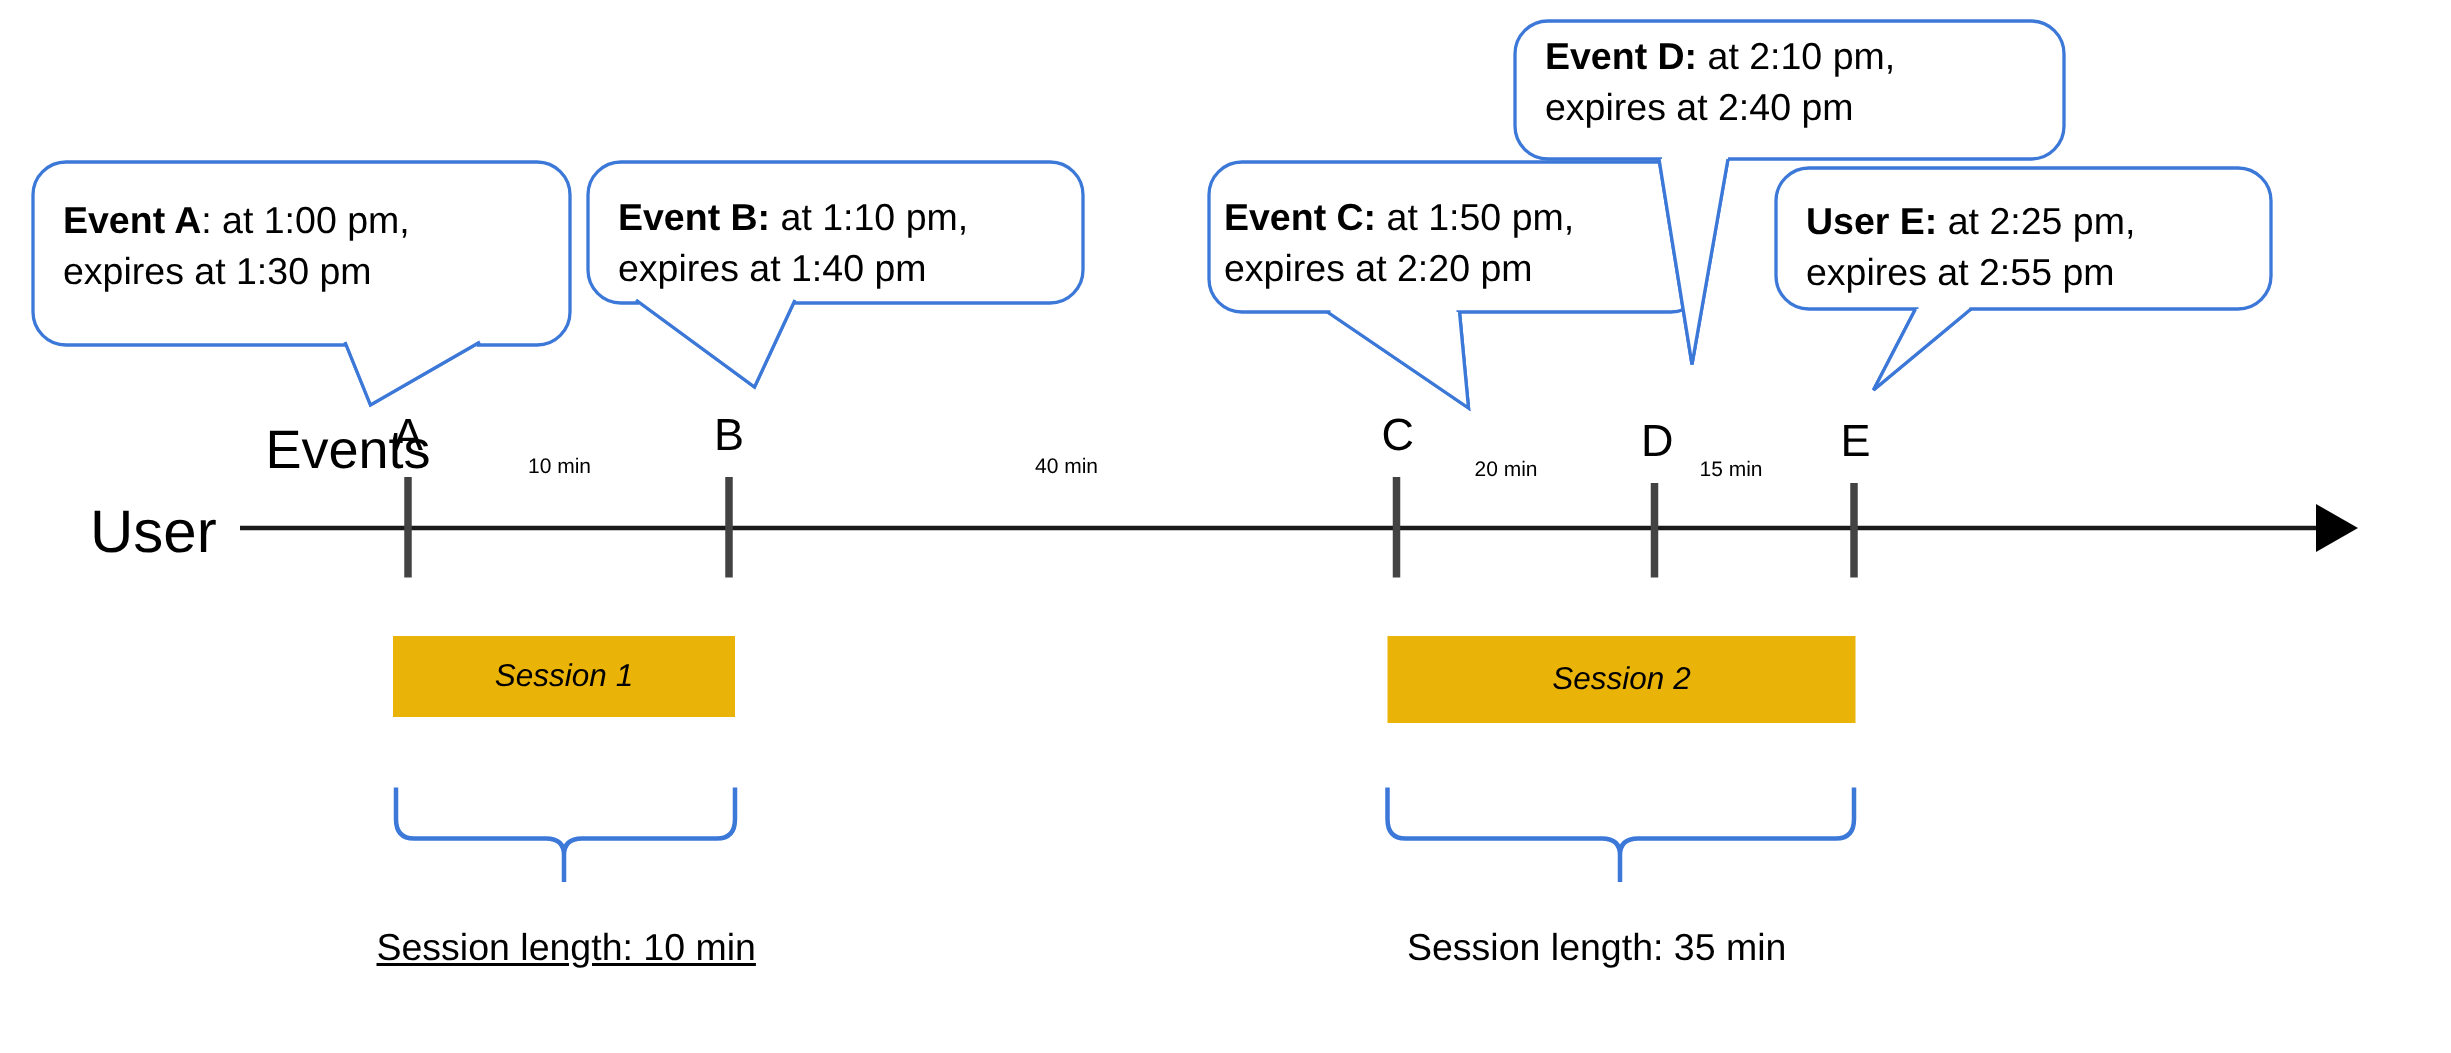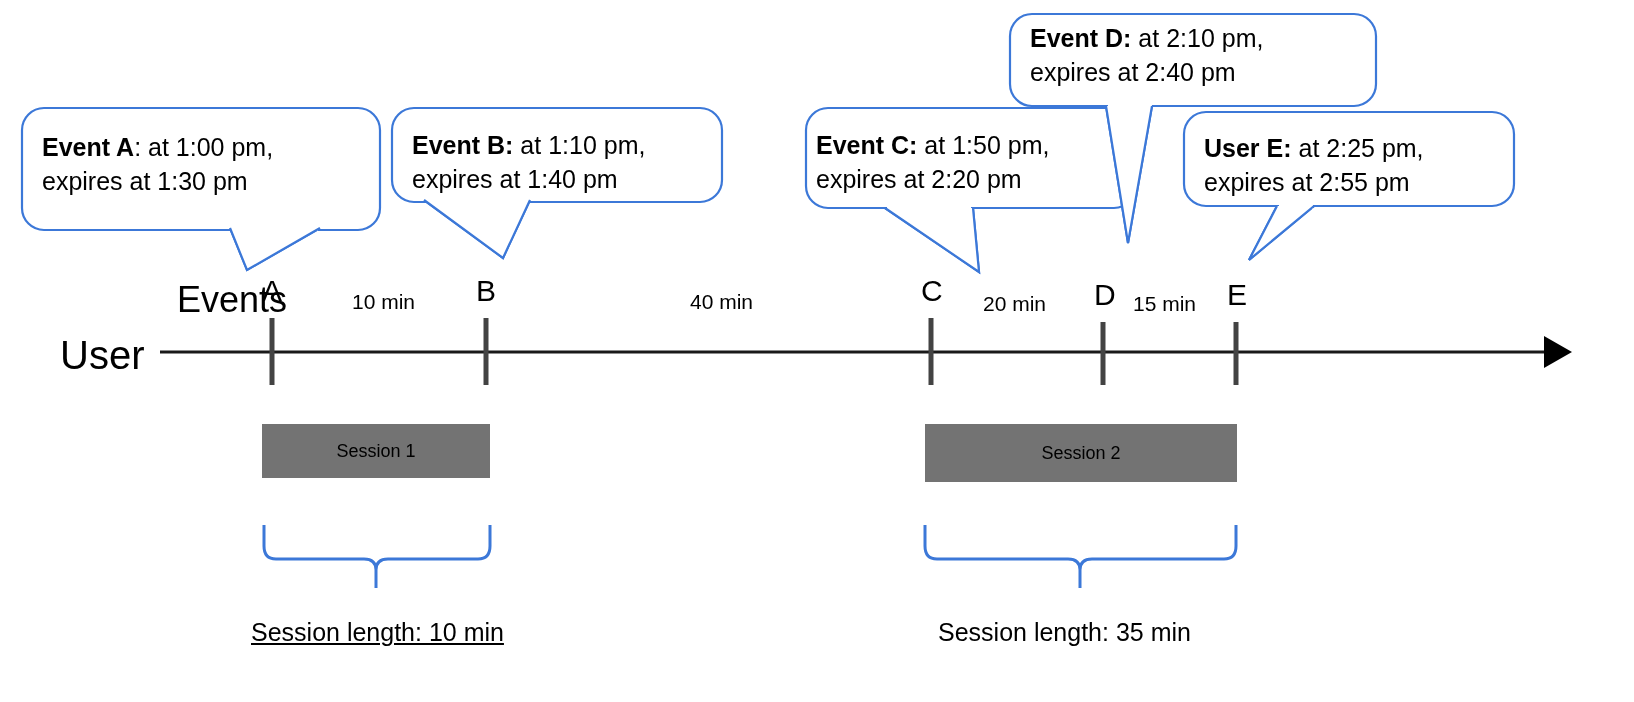--- a/index.html
+++ b/index.html
@@ -75,34 +75,36 @@
     font-size: 40px;
   }
   .lbl-events {
     font-size: 36px;
     margin-left: 40px;
   }
   .lbl-event-letter {
     font-size: 30px;
   }
   .lbl-gap {
-    font-size: 21px;
+    font-size: 14px;
+    margin-top: 12px;
   }
   .lbl-session-len {
     font-size: 25px;
   }
   .session-box {
     position: absolute;
-    background: #737373;
+    background: #eab308;
     display: flex;
     align-items: center;
     justify-content: center;
-    font-size: 18px;
+    font-size: 21px;
     color: #000000;
     font-family: "Liberation Sans", sans-serif;
+    font-style: italic;
   }
 </style>
 </head>
 <body>
 
 <div id="stage">
 
   <svg viewBox="0 0 1634 702">
 
     <g>

